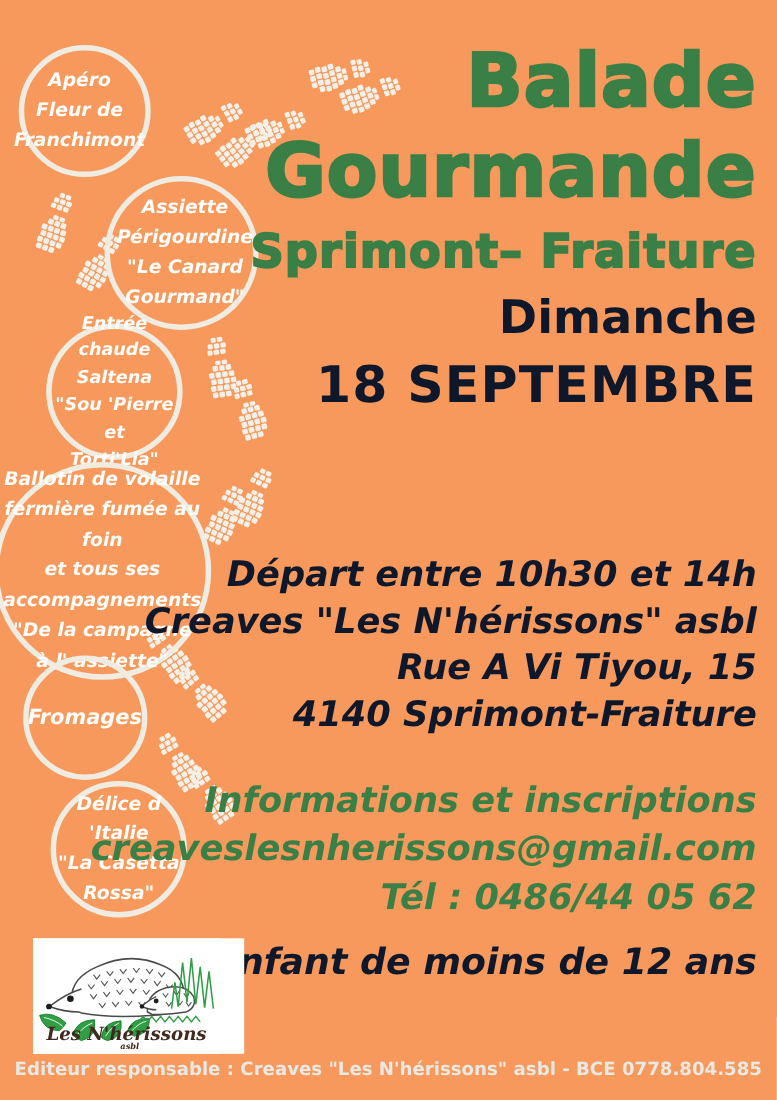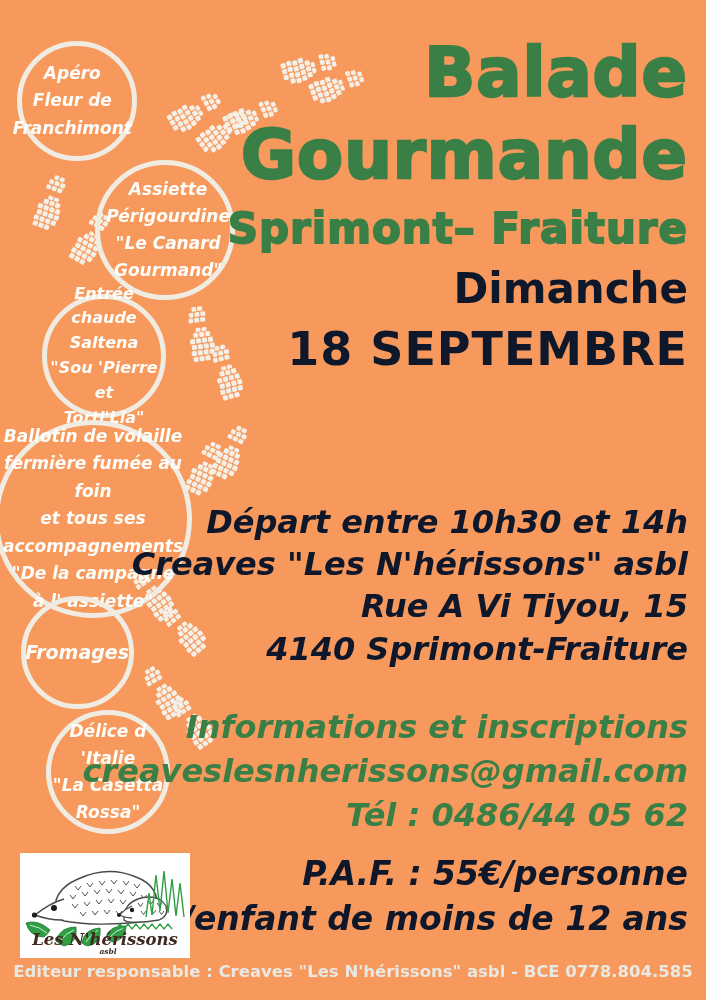--- a/index.html
+++ b/index.html
@@ -46,21 +46,21 @@
   .lg{color:#0f172a;}
   .dg{color:#3A7F46;}
   #day{top:264px;font-size:42px;font-weight:800;}
   #date{top:322px;font-size:46px;font-weight:800;letter-spacing:1px;}
   .bold-it{font-style:italic;font-weight:700;}
   #course{top:381px;font-size:36px;line-height:1.5;white-space:pre-line;}
   #schedule{top:501px;font-size:32px;line-height:1.32;}
   #contact{top:706px;font-size:32px;line-height:1.37;}
   #paf{top:852px;font-size:33px;line-height:1.36;}
   
-  .logo-box{position:absolute;left:20px;top:853px;width:170px;height:105px;background:#fff;}
+  .logo-box{position:absolute;left:30px;top:853px;width:192px;height:105px;background:#fff;}
   
   .footer{
     position:absolute;left:0;right:0;top:962px;
     text-align:center;color:#E9E9E4;
     font-size:16.5px;font-weight:700;
   }
 </style>
 </head>
 <body>
 
@@ -184,21 +184,20 @@
     <div>4140 Sprimont-Fraiture</div>
   </div>
 
   <div id="contact" class="rtext dg bold-it">
     <div>Informations et inscriptions</div>
     <div>creaveslesnherissons@gmail.com</div>
     <div>Tél : 0486/44 05 62</div>
   </div>
 
   <div id="paf" class="rtext lg bold-it">
-    <div>P.A.F. : 55€/personne</div>
     <div>25€/enfant de moins de 12 ans</div>
   </div>
 
   <div class="logo-box">
     <svg width="170" height="105" viewBox="0 0 170 105">
       <rect x="0" y="0" width="170" height="105" fill="#ffffff"></rect>
 
       <path d="M36 64 Q30 38 58 26 Q88 12 116 24 Q140 33 137 57 Q132 69 110 70 Q70 73 44 68 Z" fill="#ffffff" stroke="#4a4a4a" stroke-width="1.4"></path>
 
       <path d="M44 46 Q30 50 15 62 Q28 67 42 67" fill="#ffffff" stroke="#4a4a4a" stroke-width="1.4"></path>

